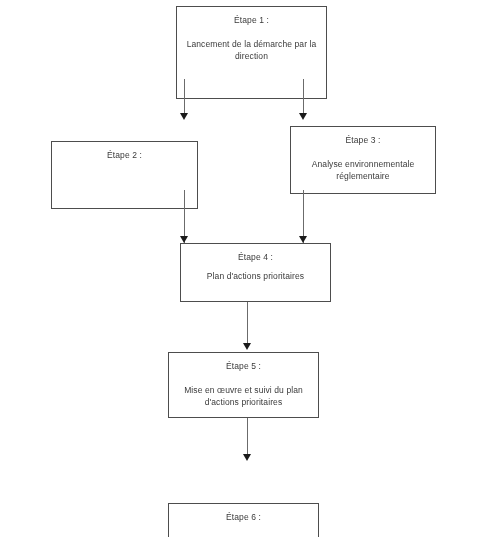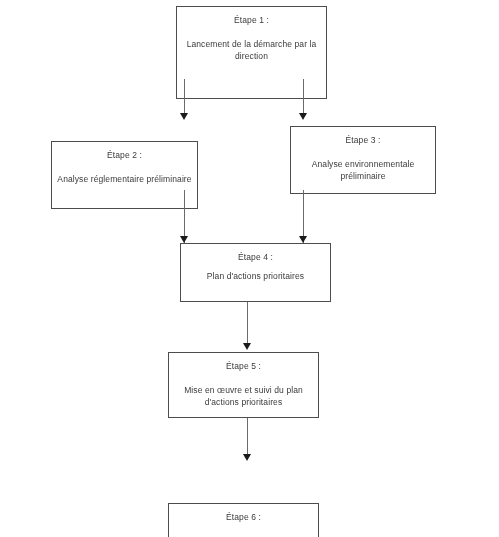--- a/index.html
+++ b/index.html
@@ -71,26 +71,25 @@
   </div>
 
   <div class="vline" style="left:184px; top:79px; height:36px;"></div>
   <div class="arrowhead" style="left:180px; top:113px;"></div>
 
   <div class="vline" style="left:303px; top:79px; height:36px;"></div>
   <div class="arrowhead" style="left:299px; top:113px;"></div>
 
   <div class="node" style="left:51px; top:122px; width:147px; height:68px;margin-top:19px;">
     <div class="title">Étape 2 :</div>
-    <div class="body">Analyse réglementaire préliminaire</div>
   </div>
 
   <div class="node" style="left:290px; top:126px; width:146px; height:68px;">
     <div class="title">Étape 3 :</div>
-    <div class="body">Analyse environnementale préliminaire</div>
+    <div class="body">Analyse environnementale réglementaire</div>
   </div>
 
   <div class="vline" style="left:184px; top:190px; height:53px;"></div>
   <div class="arrowhead" style="left:180px; top:236px;"></div>
 
   <div class="vline" style="left:303px; top:190px; height:53px;"></div>
   <div class="arrowhead" style="left:299px; top:236px;"></div>
 
   <div class="node compact" style="left:180px; top:243px; width:151px; height:59px;">
     <div class="title">Étape 4 :</div>

